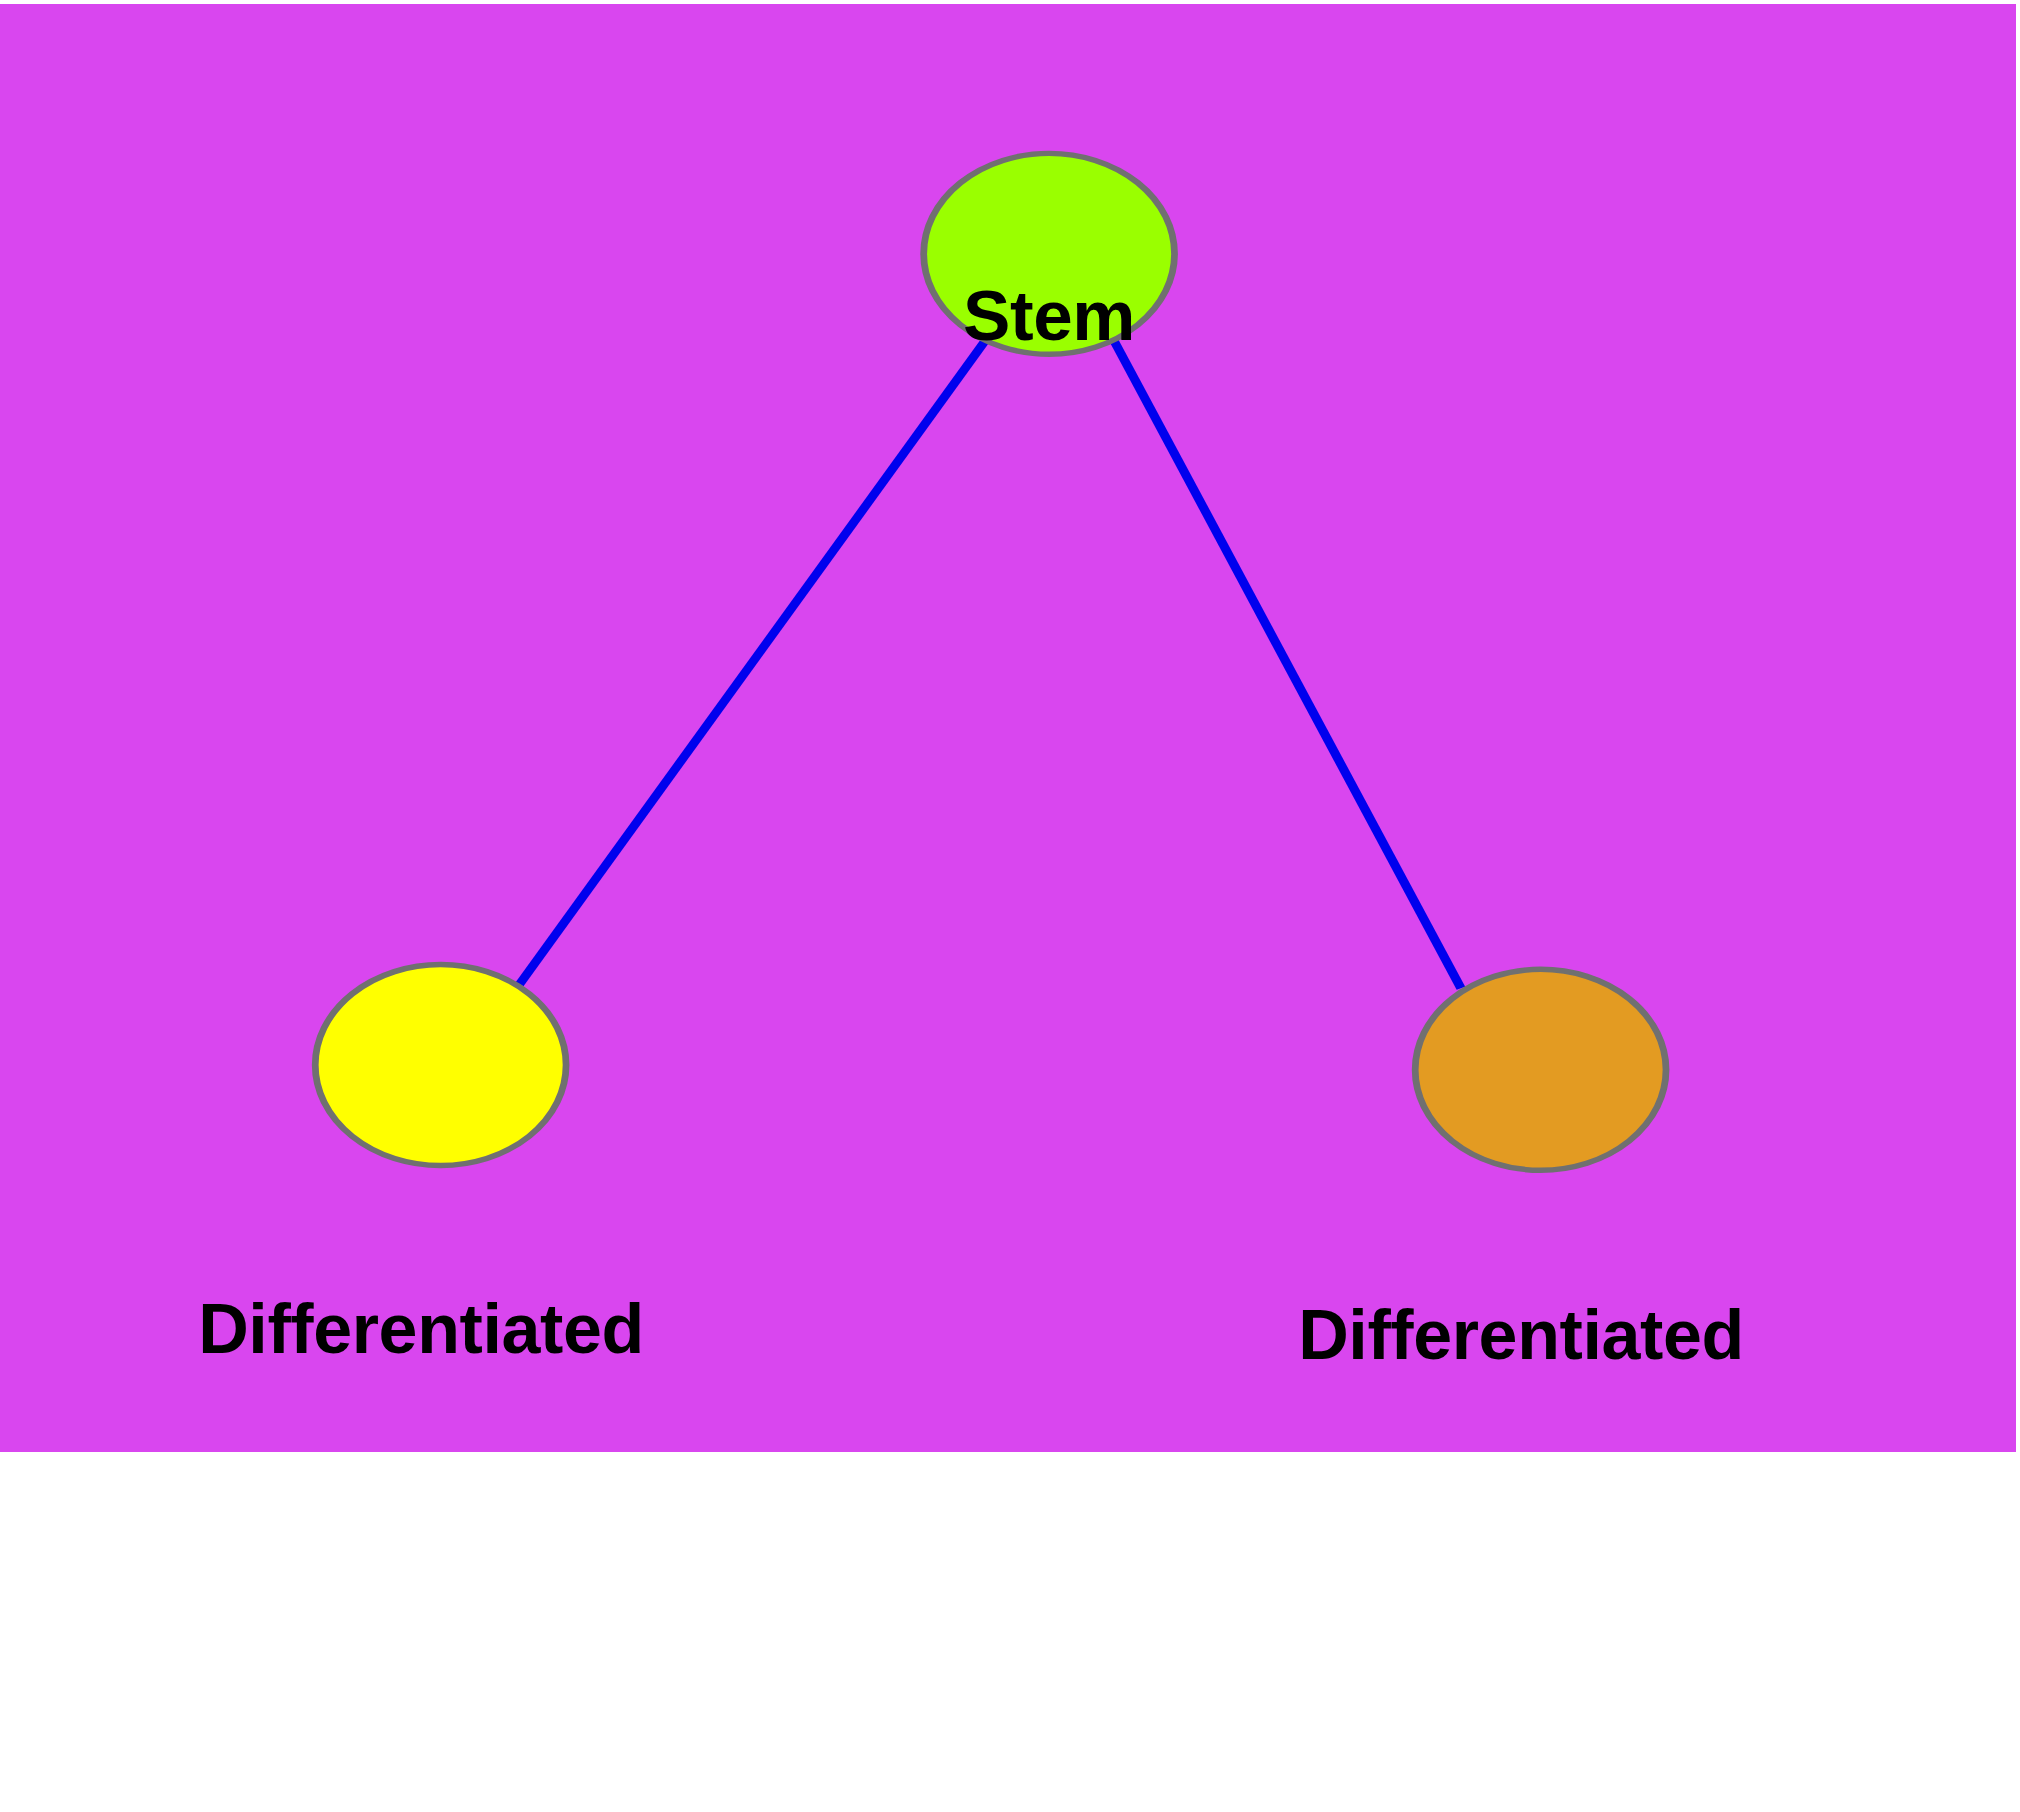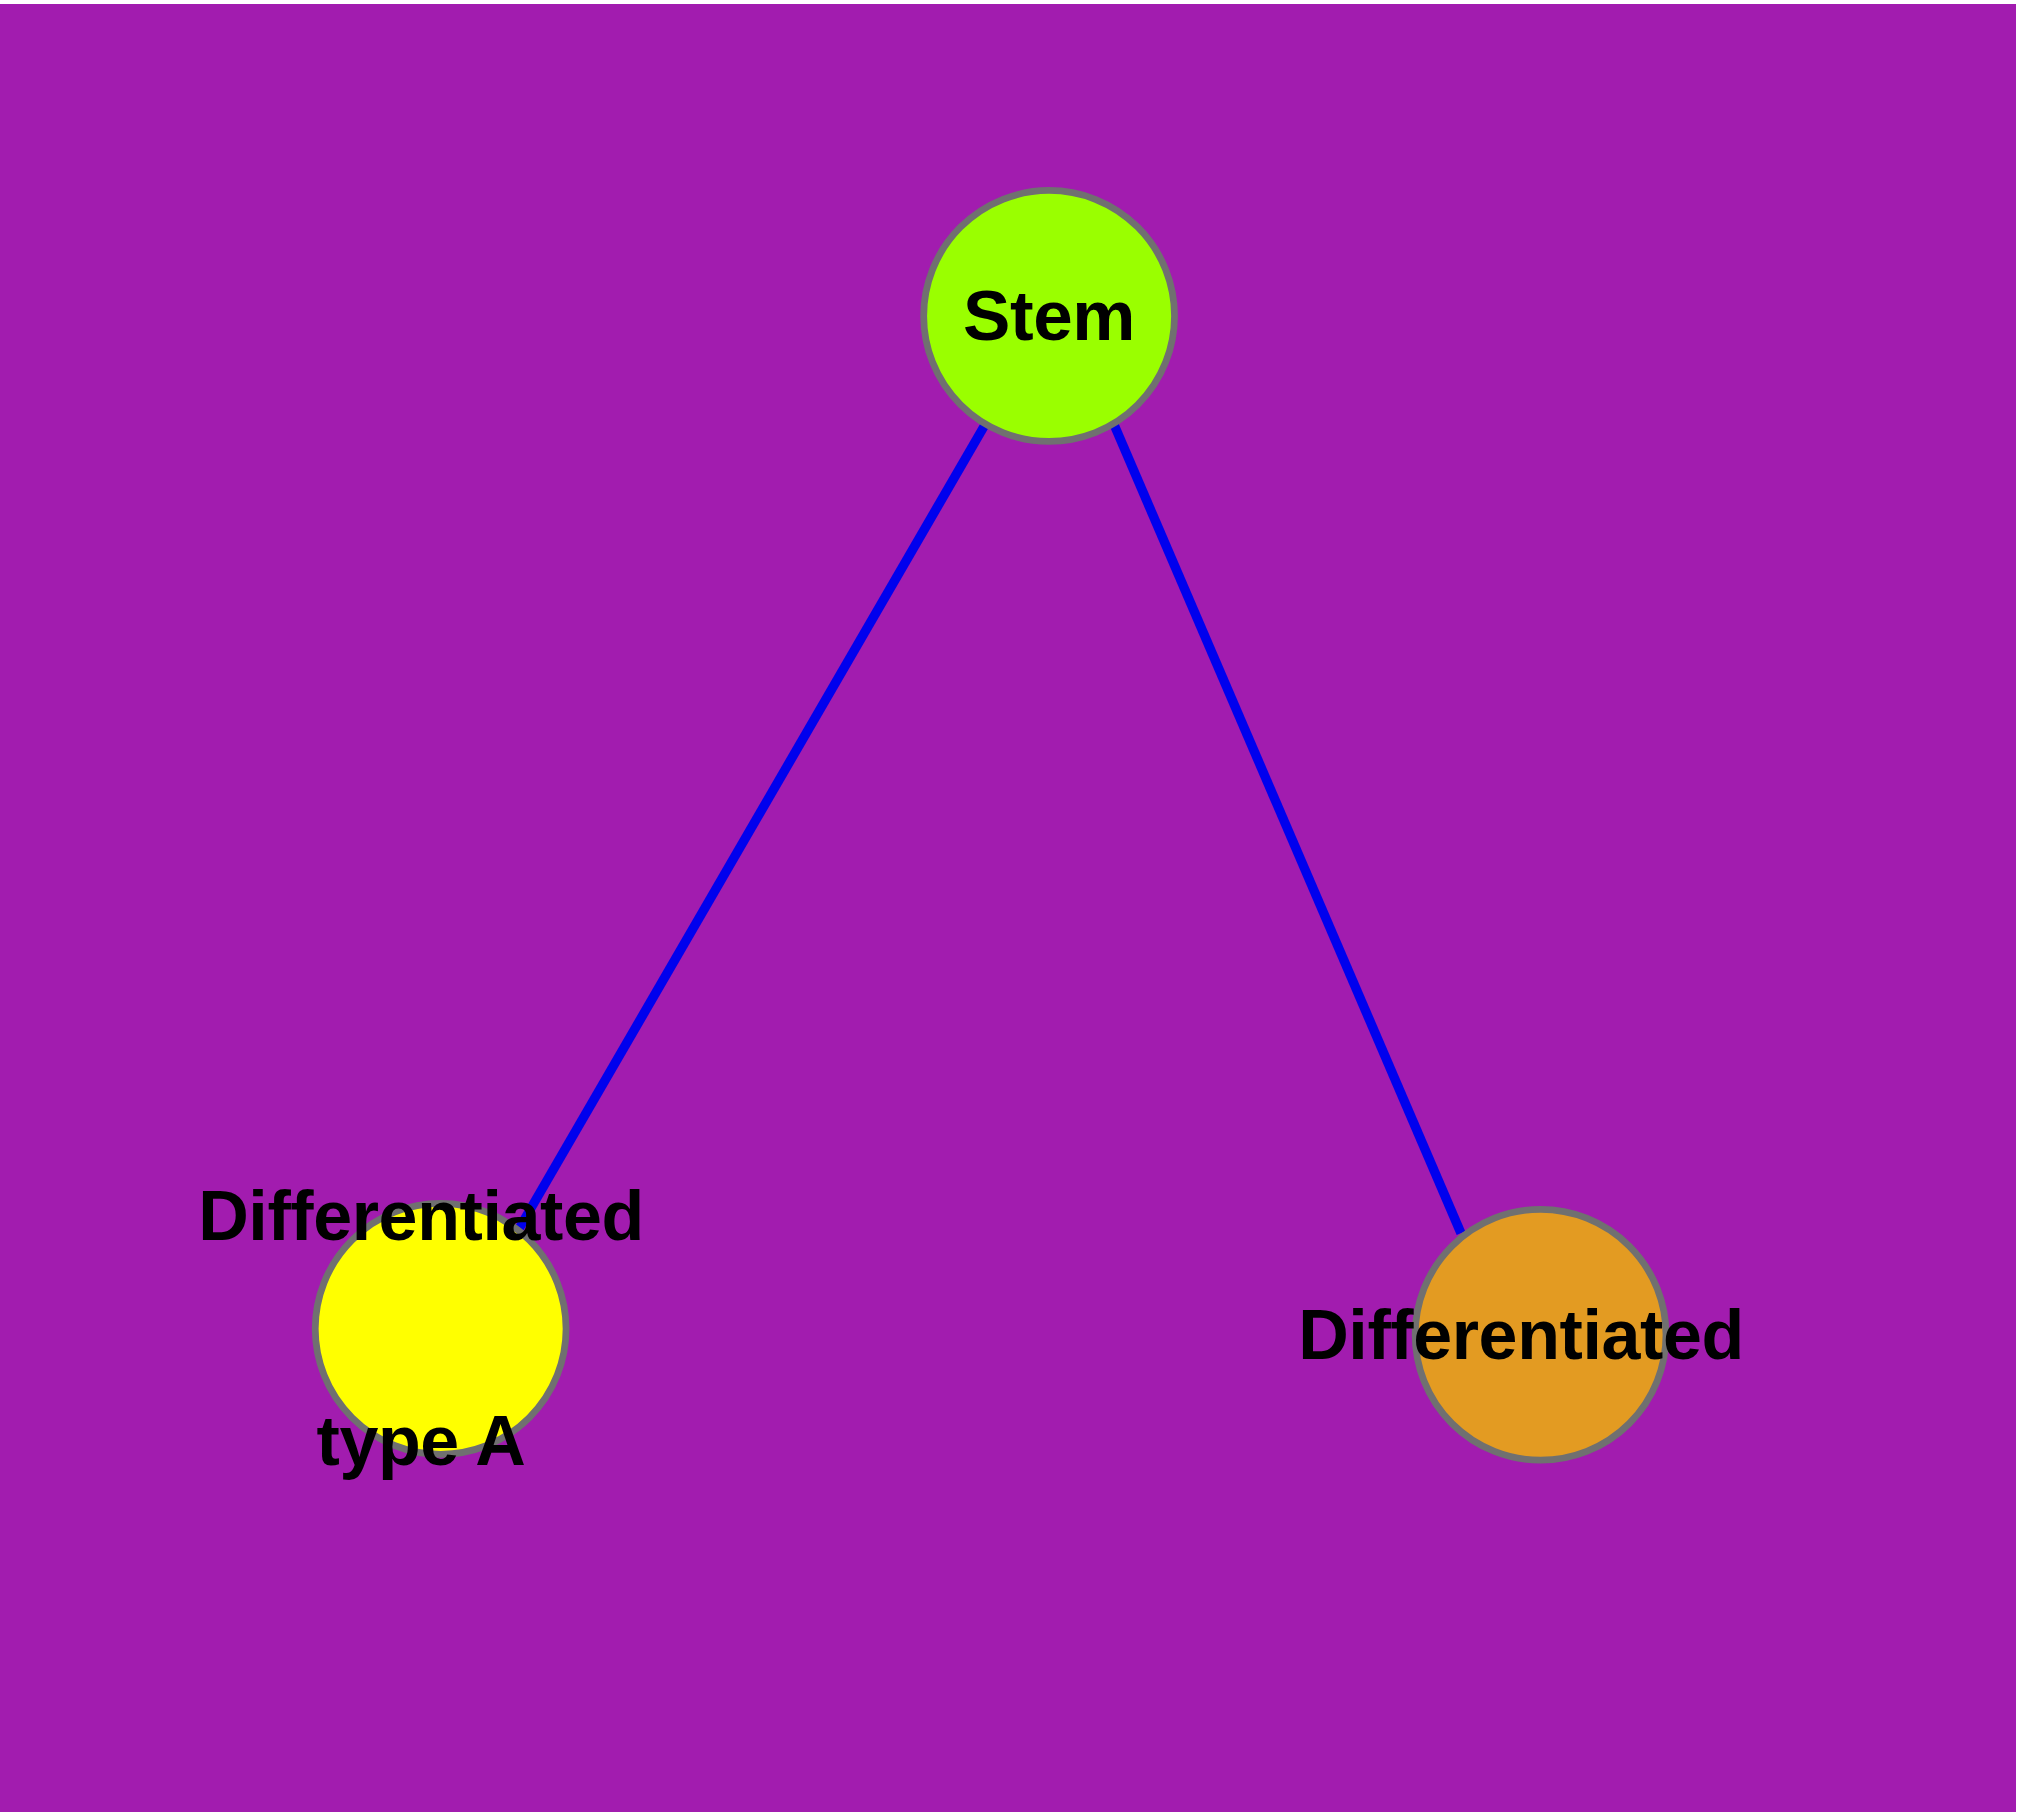--- a/index.html
+++ b/index.html
@@ -14,22 +14,22 @@
     height: 1812px;
     background: #ffffff;
     overflow: hidden;
     font-family: "Liberation Sans", "DejaVu Sans", sans-serif;
   }
   #plot-area {
     position: absolute;
     left: 0px;
     top: 4.2px;
     width: 2016px;
-    height: 1808px;
-    background: #a21caf;
+    height: 1448px;
+    background: #d946ef;
   }
   #graph-svg {
     position: absolute;
     left: 0;
     top: 0;
     width: 100%;
     height: 100%;
     display: block;
   }
   .node-label {
@@ -65,21 +65,20 @@
         <circle cx="1238" cy="368" r="148" fill="#9aff00" stroke="#707070" stroke-width="8"></circle>
         <circle cx="520" cy="1563" r="148" fill="#ffff00" stroke="#707070" stroke-width="8"></circle>
         <circle cx="1818" cy="1570" r="148" fill="#e39b22" stroke="#707070" stroke-width="8"></circle>
       </g>
     </svg>
 
     <div class="node-label single" style="left:1049px; top:312px;">Stem</div>
 
     <div class="node-label" style="left:421px; top:1325px;">
       <div>Differentiated</div>
-      <div>type A</div>
     </div>
 
     <div class="node-label" style="left:1521px; top:1331px;">
       <div>Differentiated</div>
     </div>
 
   </div>
 </div>
 
 

